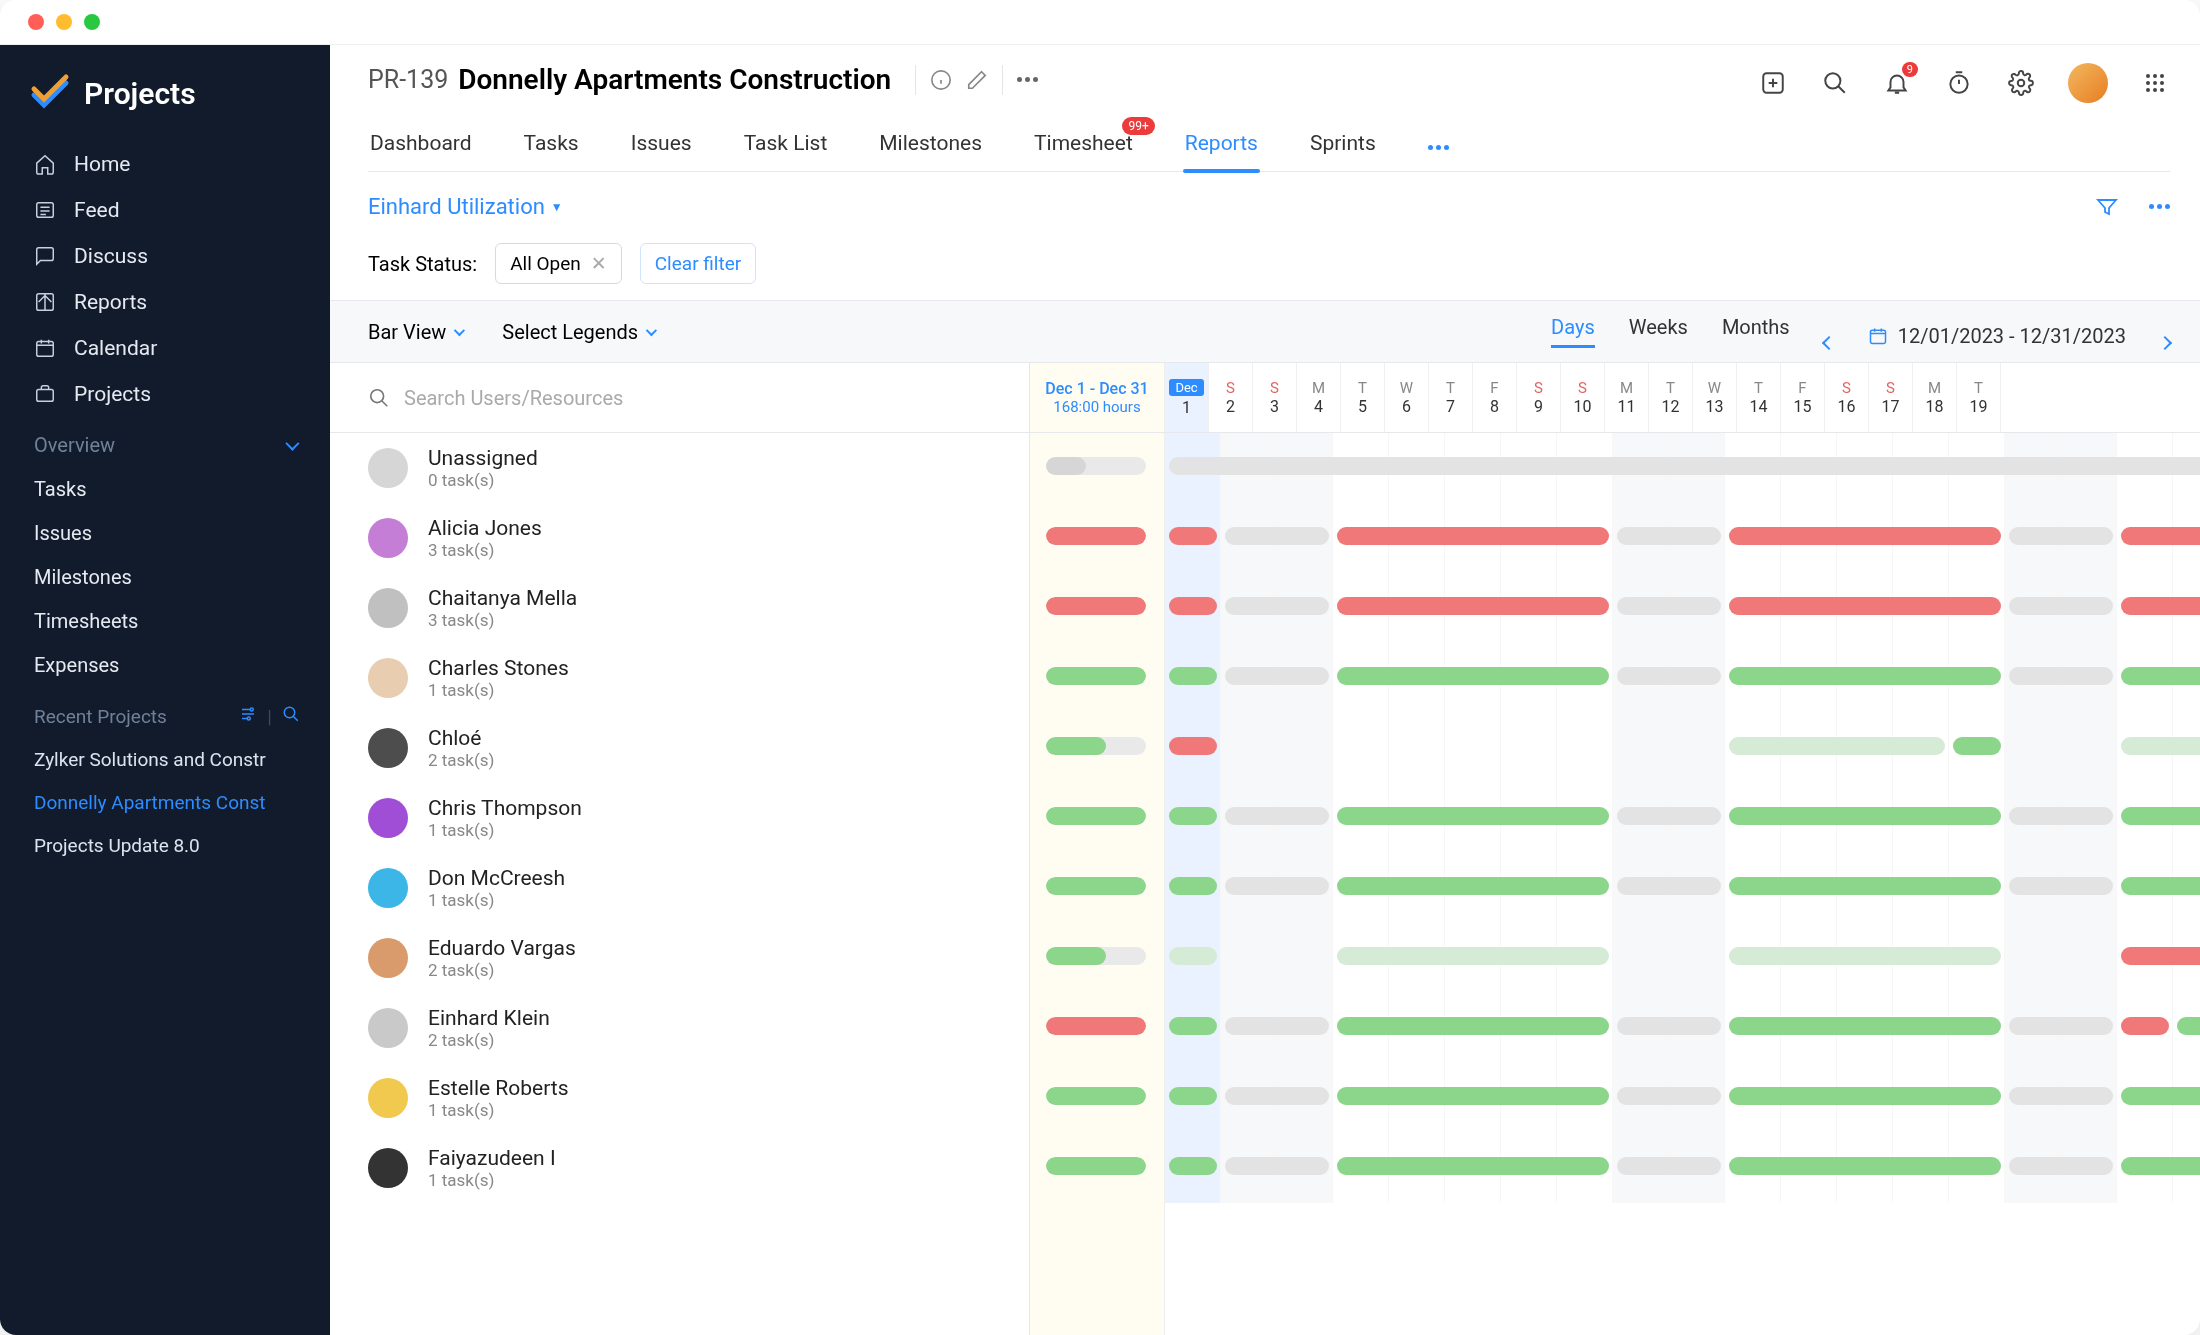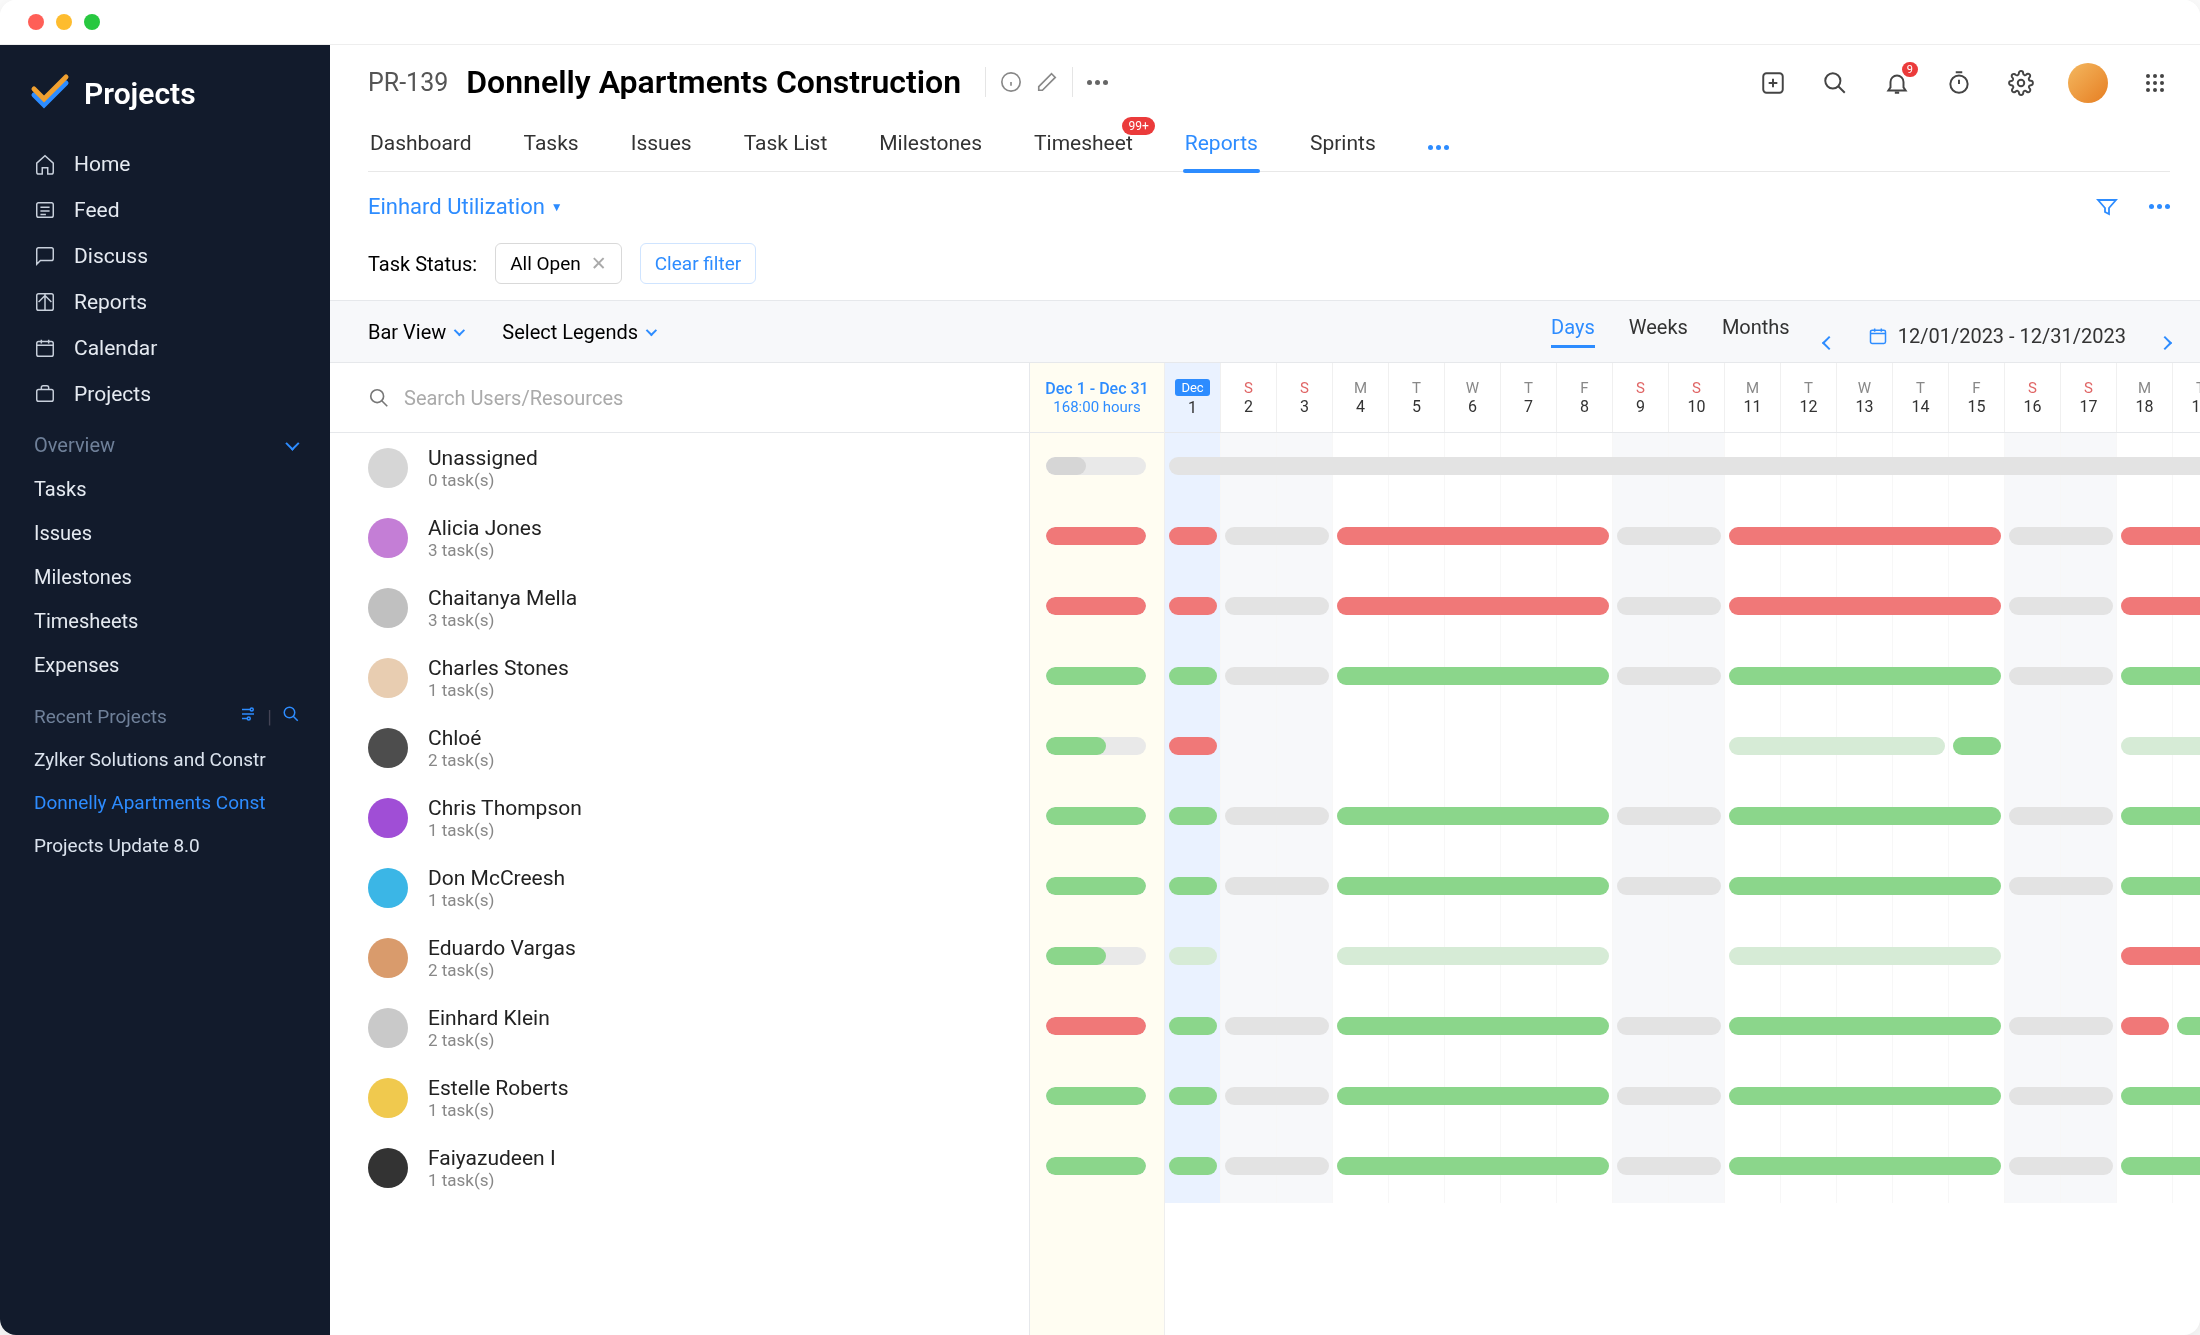--- a/index.html
+++ b/index.html
@@ -18,21 +18,21 @@
 .nav-section { display: flex; align-items: center; justify-content: space-between; padding: 16px 34px 10px; font-size: 20px; color: #6f8099; }
 .nav-sub { padding: 10px 34px; font-size: 20px; color: #e5eaf1; cursor: pointer; }
 .nav-recent-head { display: flex; align-items: center; justify-content: space-between; padding: 18px 30px 10px 34px; font-size: 19px; color: #6f8099; }
 .nav-recent { padding: 10px 34px; font-size: 19px; white-space: nowrap; overflow: hidden; text-overflow: ellipsis; cursor: pointer; }
 .nav-recent.active { color: #2d8cff; }
 .content { flex: 1; display: flex; flex-direction: column; overflow: hidden; }
 .hdr { padding: 18px 30px 0 38px; }
 .hdr-top { display: flex; align-items: flex-start; justify-content: space-between; }
 .hdr-left { display: flex; align-items: center; gap: 10px; }
 .proj-code { font-size: 25px; color: #555; }
-.proj-name { font-size: 32px; font-weight: 600; margin-left: 8px; }
+.proj-name { font-size: 28px; font-weight: 600; }
 .hdr-icons { display: flex; align-items: center; gap: 14px; margin-left: 14px; }
 .vdiv { width: 1px; height: 30px; background: #e5e5e5; }
 .hdr-right { display: flex; align-items: center; gap: 32px; }
 .ic-btn { width: 30px; height: 30px; display: inline-flex; align-items: center; justify-content: center; cursor: pointer; color: #444; position: relative; }
 .badge-sm { position: absolute; top: -6px; right: -6px; background: #eb3b3b; color: #fff; font-size: 11px; padding: 1px 5px; border-radius: 10px; }
 .avatar-img { width: 40px; height: 40px; border-radius: 50%; background: linear-gradient(135deg,#f4b860,#e67e22); }
 .tabs { display: flex; gap: 48px; margin-top: 18px; border-bottom: 1px solid #e8e8e8; }
 .tab { padding: 10px 2px 16px; font-size: 21px; color: #333; cursor: pointer; position: relative; }
 .tab.active { color: #2d8cff; }
 .tab.active::after { content: ""; position: absolute; left: 0; right: 0; bottom: -2px; height: 4px; background: #2d8cff; border-radius: 2px; }
@@ -63,21 +63,21 @@
 .uavatar { width: 40px; height: 40px; border-radius: 50%; background: #ddd; flex-shrink: 0; }
 .uname { font-size: 21px; color: #222; }
 .utasks { font-size: 17px; color: #888; }
 .grid-right { flex: 1; overflow: hidden; position: relative; }
 .period-col { width: 135px; background: #fffdf2; border-right: 1px solid #eee; position: absolute; top: 0; left: 0; bottom: 0; }
 .period-head { height: 70px; display: flex; flex-direction: column; align-items: center; justify-content: center; font-size: 16px; border-bottom: 1px solid #e6e8eb; }
 .ph-range { color: #2d8cff; font-weight: 500; }
 .ph-hours { color: #2d8cff; font-size: 15px; }
 .cal-wrap { position: absolute; left: 135px; right: 0; top: 0; bottom: 0; overflow: hidden; }
 .cal-head { height: 70px; display: flex; border-bottom: 1px solid #e6e8eb; }
-.day-col { width: 56px; flex-shrink: 0; display: flex; flex-direction: column; align-items: center; justify-content: center; font-size: 16px; border-right: 1px solid #f0f0f0; }
+.day-col { width: 44px; flex-shrink: 0; display: flex; flex-direction: column; align-items: center; justify-content: center; font-size: 16px; border-right: 1px solid #f0f0f0; }
 .day-col.weekend .dlet { color: #e06666; }
 .day-col.today { background: #eaf2ff; }
 .dlet { color: #888; font-size: 15px; }
 .dnum { color: #333; }
 .today-badge { background: #2d8cff; color: #fff; font-size: 13px; padding: 1px 6px; border-radius: 3px; margin-bottom: 2px; }
 .cal-body { position: relative; }
 .cal-row { height: 70px; display: flex; position: relative; }
 .cal-cell { width: 56px; flex-shrink: 0; border-right: 1px solid #f7f7f7; }
 .cal-cell.weekend { background: #f7f8fa; }
 .cal-cell.today { background: #eaf2ff; }

